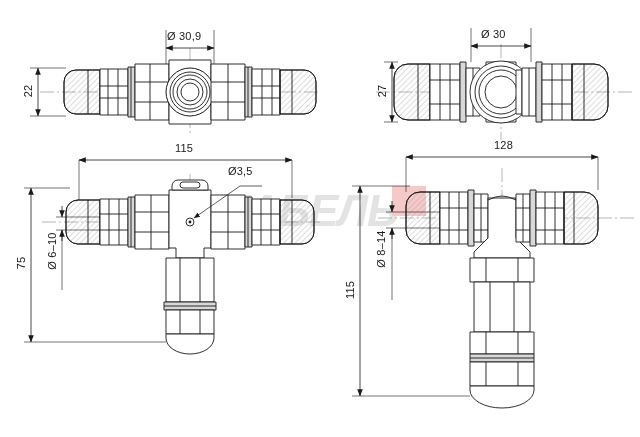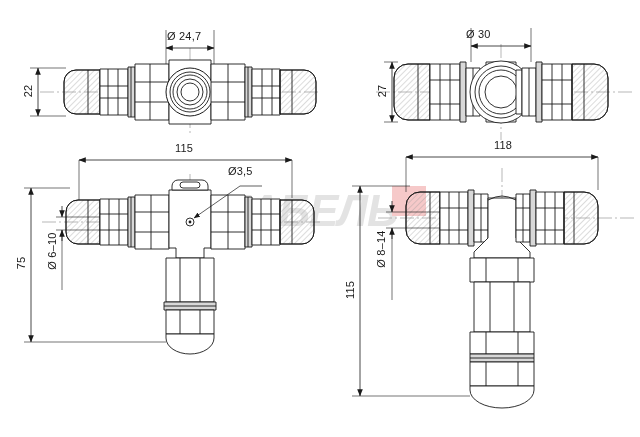--- a/index.html
+++ b/index.html
@@ -273,26 +273,26 @@
     <line x1="386" y1="212" x2="440" y2="212" stroke="#1a1a1a" stroke-width="0.6"></line>
     <line x1="386" y1="228" x2="440" y2="228" stroke="#1a1a1a" stroke-width="0.6"></line>
     <line x1="392" y1="201" x2="392" y2="212" stroke="#1a1a1a" stroke-width="0.8" marker-end="url(#ar)"></line>
     <line x1="392" y1="239" x2="392" y2="228" stroke="#1a1a1a" stroke-width="0.8" marker-end="url(#ar)"></line>
     <line x1="392" y1="228" x2="392" y2="300" stroke="#1a1a1a" stroke-width="0.6"></line>
   </g>
 
   </g>
 </svg>
 
-<div class="dimtext" style="left:167px;top:30px;">Ø 24,7</div>
+<div class="dimtext" style="left:167px;top:30px;">Ø 30,9</div>
 <div class="dimtext rot" style="left:16px;top:85px;width:24px;text-align:center;">22</div>
 
-<div class="dimtext" style="left:466px;top:28px;">Ø 30</div>
+<div class="dimtext" style="left:481px;top:28px;">Ø 30</div>
 <div class="dimtext rot" style="left:370px;top:85px;width:24px;text-align:center;">27</div>
 
 <div class="dimtext" style="left:175px;top:142px;">115</div>
 <div class="dimtext rot" style="left:9px;top:257px;width:24px;text-align:center;">75</div>
 <div class="dimtext" style="left:228px;top:165px;">Ø3,5</div>
 <div class="dimtext rot" style="left:29px;top:245px;width:46px;text-align:center;">Ø 6–10</div>
 
-<div class="dimtext" style="left:494px;top:139px;">118</div>
+<div class="dimtext" style="left:494px;top:139px;">128</div>
 <div class="dimtext rot" style="left:335px;top:284px;width:30px;text-align:center;">115</div>
 <div class="dimtext rot" style="left:358px;top:243px;width:46px;text-align:center;">Ø 8–14</div>
 
 </body></html>

